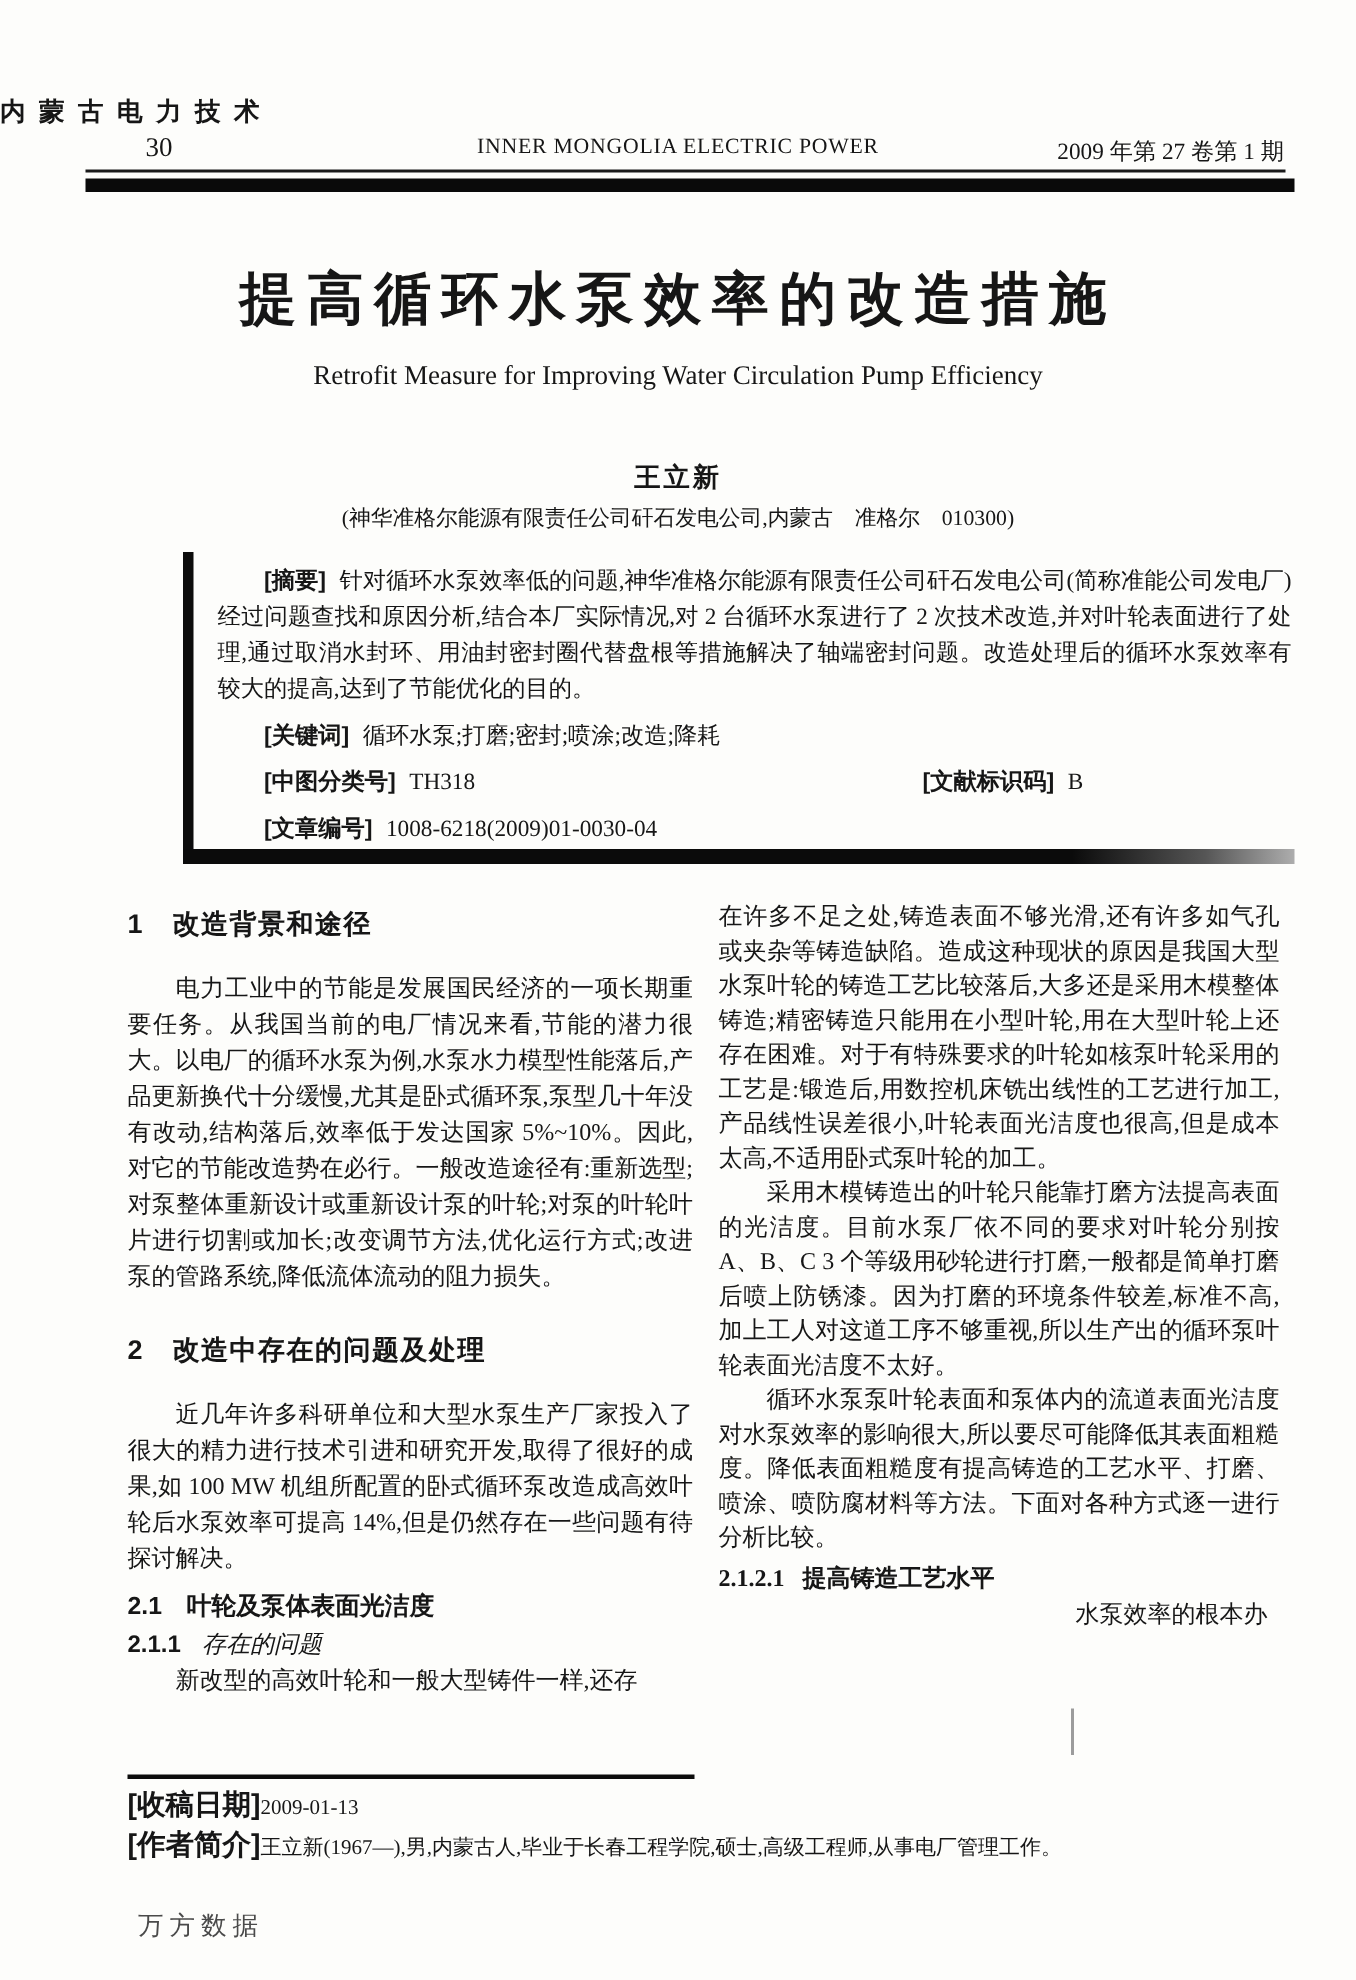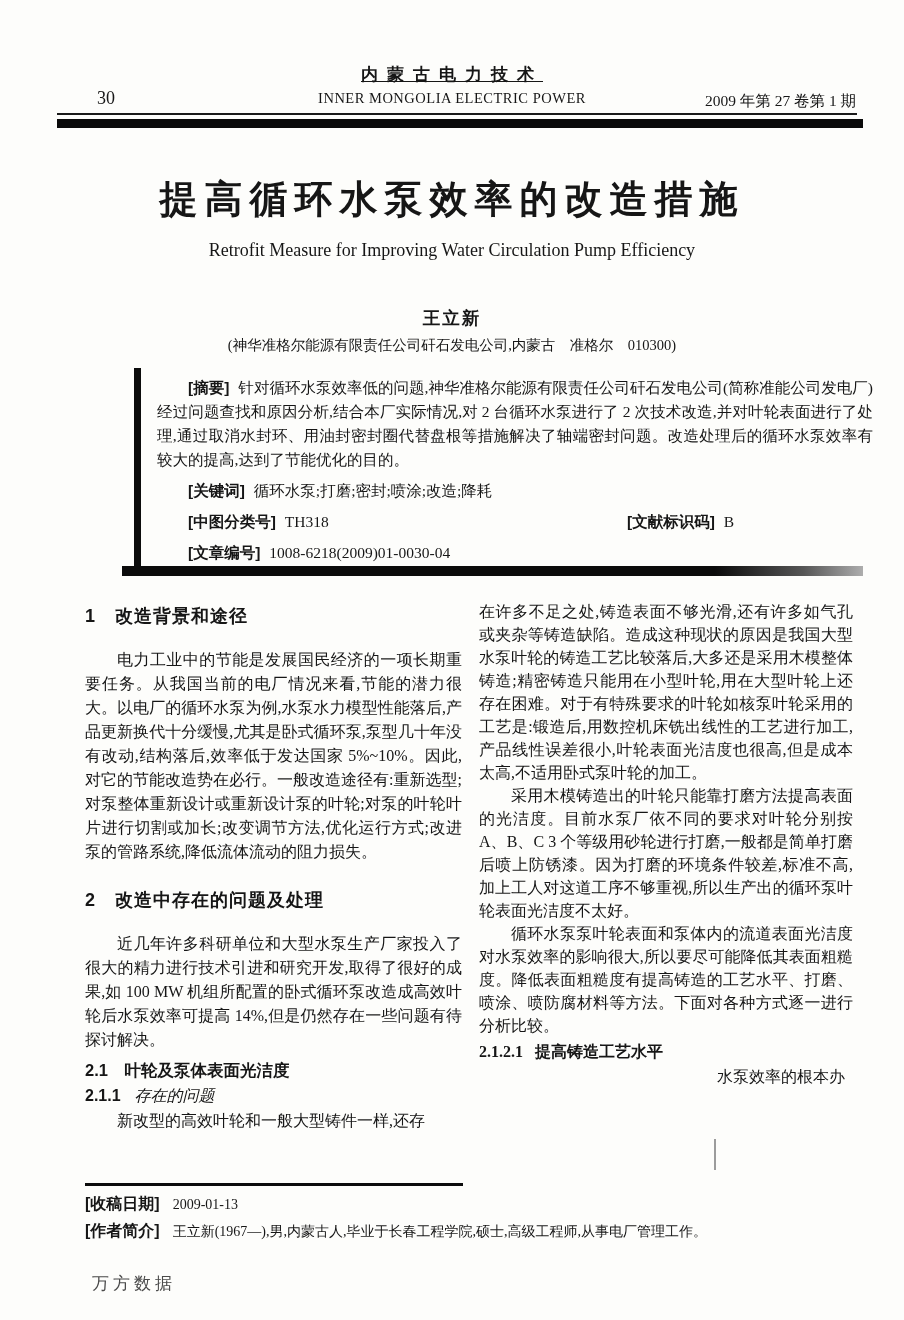--- a/index.html
+++ b/index.html
@@ -7,38 +7,38 @@
     position:relative;
     width:904px;height:1320px;
     margin:0 auto;
     background:#fdfdfb;
     font-family:"Liberation Serif","DejaVu Serif",serif;
     color:#161616;
     overflow:hidden;
   }
   
   .pagenum{position:absolute;left:97px;top:88px;font-size:18px;font-weight:normal;}
-  .journal-cn{position:absolute;left:0;top:63px;width:100%;text-align:center;
+  .journal-cn{position:absolute;left:0;top:63px;width:100%;
     font-family:"Liberation Sans","DejaVu Sans",sans-serif;font-weight:bold;
-    font-size:17px;letter-spacing:9px;text-decoration:underline;}
+    font-size:17px;letter-spacing:9px;}
   .journal-en{position:absolute;left:0;top:90px;width:100%;text-align:center;
     font-size:14.5px;letter-spacing:0.5px;}
   .issue{position:absolute;right:48px;top:91px;font-size:15.5px;}
   .rule-thin{position:absolute;left:57px;top:113px;width:800px;height:2px;background:#1a1a1a;}
   .rule-thick{position:absolute;left:57px;top:119px;width:806px;height:9px;background:#0a0a0a;}
   
   .title-cn{position:absolute;left:0;top:174px;width:100%;text-align:center;
     font-size:38px;font-weight:bold;letter-spacing:7px;
     font-family:"Liberation Serif","DejaVu Serif",serif;}
   .title-en{position:absolute;left:0;top:240px;width:100%;text-align:center;font-size:18px;}
   .author{position:absolute;left:0;top:306px;width:100%;text-align:center;
     font-size:17.5px;font-weight:bold;letter-spacing:2px;}
   .affiliation{position:absolute;left:0;top:336px;width:100%;text-align:center;font-size:14.5px;}
   
-  .abs-box{position:absolute;left:134px;top:368px;width:716px;
+  .abs-box{position:absolute;left:122px;top:368px;width:716px;
     border-left:7px solid #0c0c0c;padding:8px 8px 4px 16px;}
   .abs-box p{margin:0;font-size:15.5px;line-height:24px;text-align:justify;text-indent:2em;}
   .abs-bottom{position:absolute;left:122px;top:566px;width:741px;height:10px;
     background:linear-gradient(to right,#0b0b0b 0%,#0b0b0b 80%,#565656 92%,#adadad 100%);}
   .lbl{font-family:"Liberation Sans","DejaVu Sans",sans-serif;font-weight:bold;margin-right:9px;}
   .kw-line{margin-top:7px !important;}
   .clc-row{position:relative;margin-top:7px;font-size:15.5px;line-height:24px;padding-left:2em;}
   .clc2{position:absolute;left:470px;top:0;}
   .id-line{margin-top:7px !important;}
   
@@ -59,21 +59,21 @@
   .h-sub3 .subt{font-weight:normal;font-style:italic;font-family:"Liberation Serif","DejaVu Serif",serif;}
   .h-sub4{font-family:Liberation Serif, serif;font-weight:bold;
     font-size:16px;margin:5px 0 2px 0;white-space:nowrap;}
   .h-sub4 .num{margin-right:12px;}
   .frag-line{margin-left:238px !important;text-indent:0 !important;white-space:nowrap;}
   
   .foot-rule{position:absolute;left:85px;top:1183px;width:378px;height:2.5px;background:#0c0c0c;}
   .foot-line{position:absolute;left:85px;font-size:14px;line-height:20px;}
   .foot-received{top:1194px;}
   .foot-bio{top:1221px;width:780px;}
-  .foot-line .lbl{font-size:16px;margin-right:13px;}
+  .foot-line .lbl{font-size:19px;margin-right:0;}
   .wanfang{position:absolute;left:92px;top:1272px;font-size:17px;letter-spacing:4px;
     color:#4a4a4a;font-family:"Liberation Sans","DejaVu Sans",sans-serif;}
   
   .wm{position:absolute;left:501px;top:1123px;z-index:5;background:#fdfdfb;
     display:flex;align-items:center;gap:7px;padding:3px 5px 5px 2px;}
   .wm-textcol{display:flex;flex-direction:column;align-items:flex-start;}
   .wm-cn{font-family:"Liberation Sans","DejaVu Sans",sans-serif;font-size:26px;
     letter-spacing:2px;border-bottom:3px solid;padding-bottom:3px;line-height:1.1;}
   .wm-code{font-family:"Liberation Sans","DejaVu Sans",sans-serif;font-size:21px;
     letter-spacing:7px;margin-top:3px;line-height:1;}

